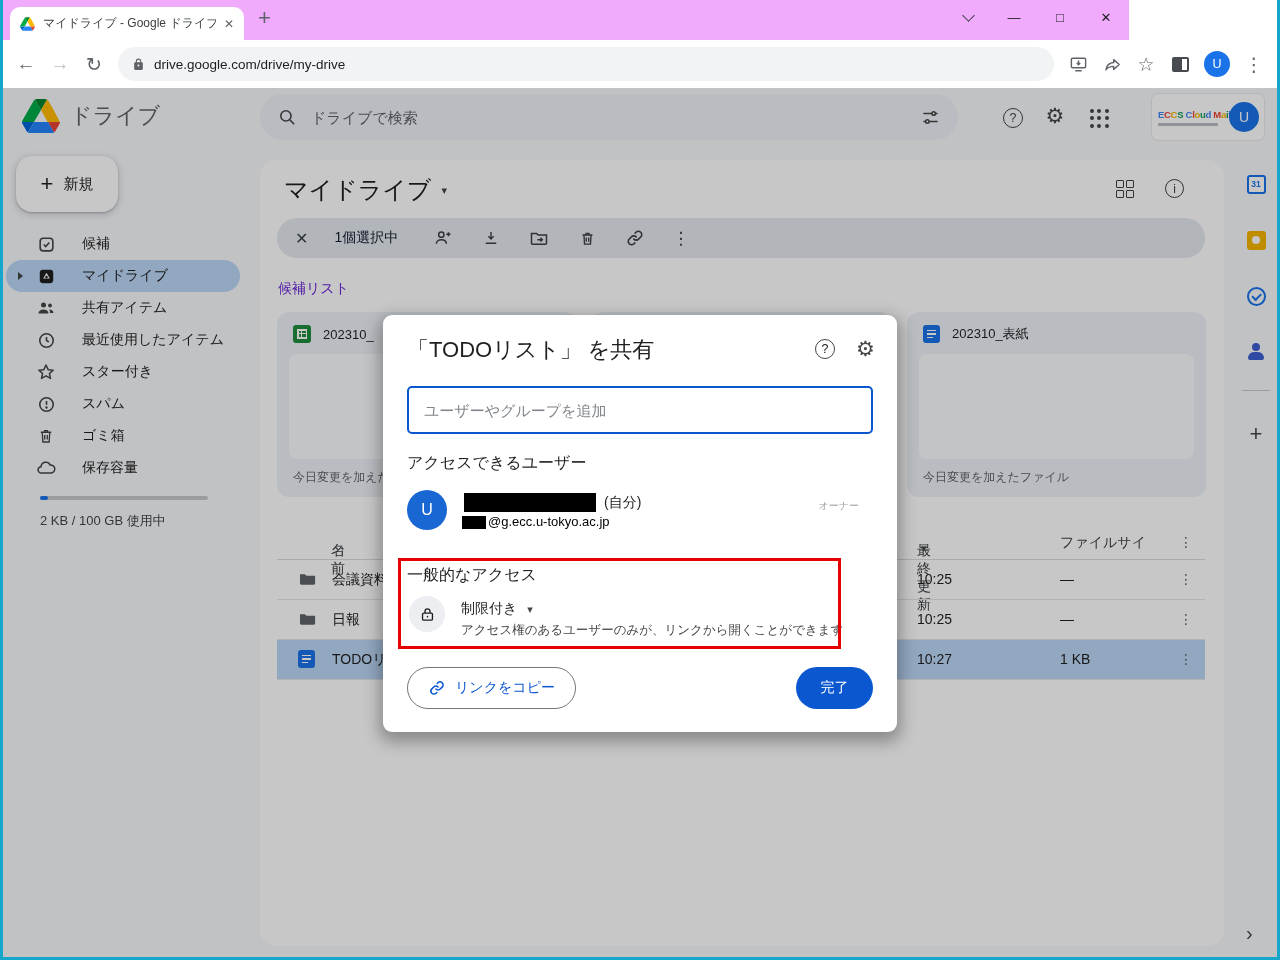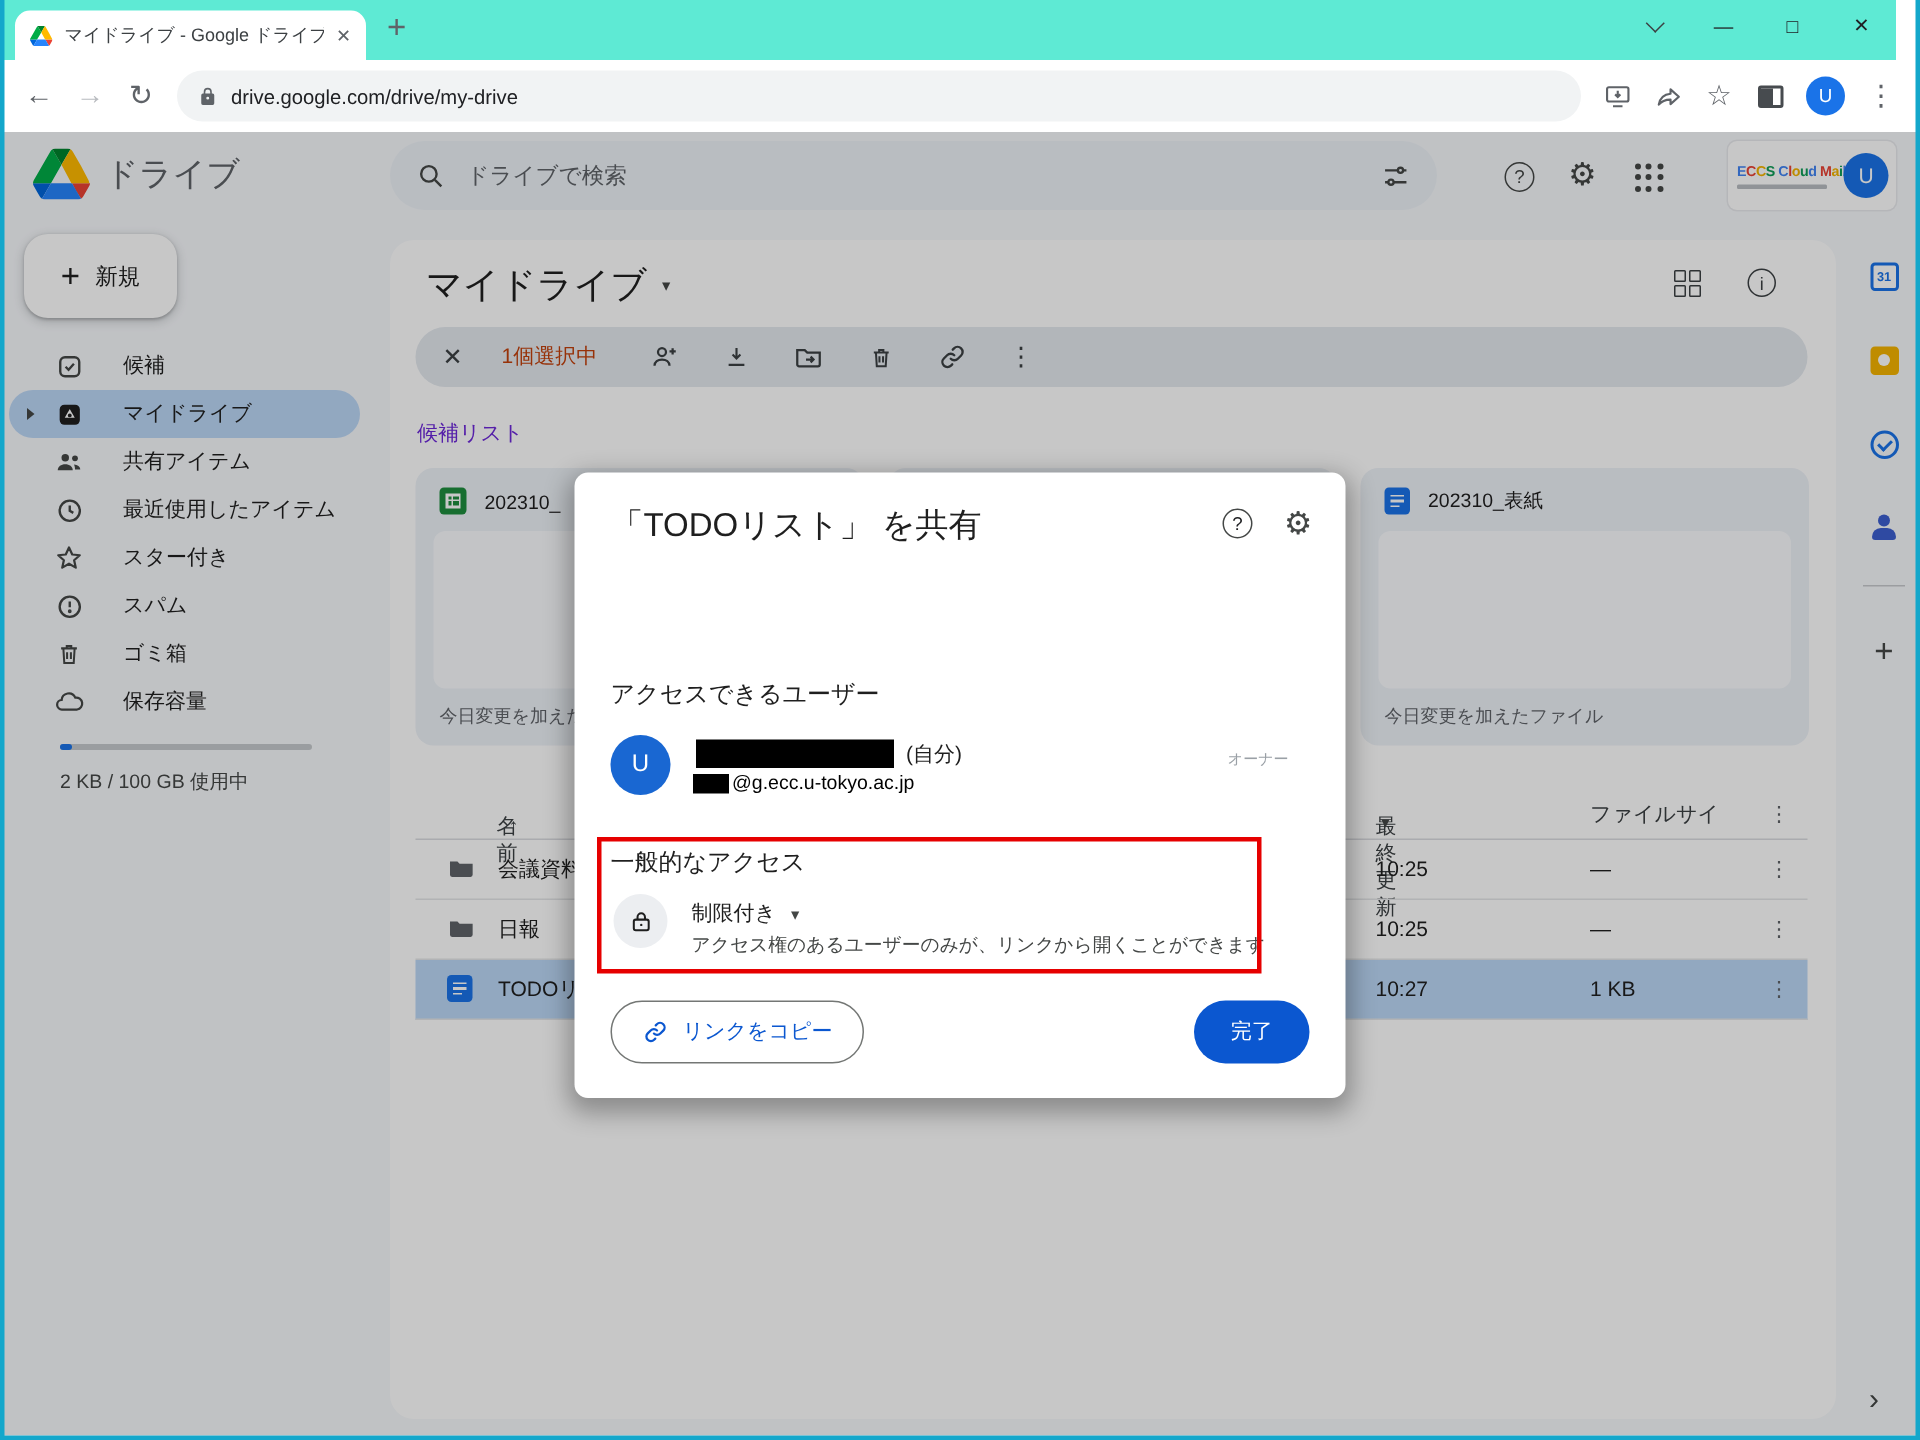--- a/index.html
+++ b/index.html
@@ -1,21 +1,21 @@
 <!DOCTYPE html>
 <html><head>
 <meta charset="utf-8">
 <style>
   * { margin:0; padding:0; box-sizing:border-box; }
   html,body { width:1280px; height:960px; overflow:hidden; }
   body { font-family:"Liberation Sans","DejaVu Sans",sans-serif; background:#fff; position:relative; color:#202124; }
   svg { display:block; }
 
   
-  .tabstrip { position:absolute; left:0; top:0; width:1264px; height:40px; background:#5eead4; }
+  .tabstrip { position:absolute; left:0; top:0; width:1129px; height:40px; background:#f0abfc; }
   .tab { position:absolute; left:10px; top:7px; width:234px; height:33px; background:#fff; border-radius:10px 10px 0 0; display:flex; align-items:center; padding:0 10px; gap:8px; }
   .tab-title { font-size:12px; color:#3c4043; flex:1; white-space:nowrap; overflow:hidden; }
   .tab-close { font-size:12px; color:#5f6368; cursor:default; }
   .newtab { position:absolute; left:258px; top:5px; font-size:22px; color:#5f6368; }
   .win-controls { position:absolute; right:0; top:0; height:34px; display:flex; }
   .win-btn { width:46px; height:34px; display:flex; align-items:center; justify-content:center; color:#202124; font-size:13px; }
   .chev-down { width:9px; height:9px; border-right:1.6px solid #3c4043; border-bottom:1.6px solid #3c4043; transform:rotate(45deg); margin-top:-4px; }
 
   .navbar { position:absolute; left:0; top:40px; width:1280px; height:48px; background:#ffffff; display:flex; align-items:center; padding:0 10px; gap:2px; }
   .nav-ic { width:32px; height:32px; display:flex; align-items:center; justify-content:center; font-size:19px; color:#5f6368; }
@@ -61,21 +61,21 @@
   
   .content { position:absolute; left:260px; top:72px; width:964px; height:786px; background:#fff; border-radius:16px; }
   .c-title { position:absolute; left:24px; top:14px; font-size:24px; color:#1f1f1f; display:flex; align-items:center; gap:10px; }
   .caret { font-size:11px; color:#444746; }
   .c-hdr-ic { position:absolute; top:20px; color:#3c4043; }
   .gridview { display:grid; grid-template-columns:8px 8px; grid-template-rows:8px 8px; gap:2px; }
   .gridview i { border:1.6px solid #3c4043; border-radius:1px; }
   .info-circ { width:19px; height:19px; border:1.7px solid #3c4043; border-radius:50%; font-size:12px; font-style:normal; display:flex; align-items:center; justify-content:center; }
   .sel-toolbar { position:absolute; left:17px; top:58px; width:928px; height:40px; background:#e4e9ef; border-radius:20px; display:flex; align-items:center; padding:0 18px; gap:26px; color:#3c4043; }
   .sel-close { font-size:16px; }
-  .sel-count { font-size:14px; color:#c2410c; margin-right:8px;text-align:right; }
+  .sel-count { font-size:14px; color:#0f172a; margin-right:8px;text-align:right; }
   .tb-ic { width:22px; display:flex; justify-content:center; color:#3c4043; }
   .more-v { font-size:17px; color:#3c4043; }
   .sugg-label { position:absolute; left:18px; top:120px; font-size:14px; color:#6d28d9; }
   .cards { position:absolute; left:17px; top:152px; display:flex; gap:16px; }
   .fcard { width:299px; height:185px; background:#eef2f8; border-radius:12px; position:relative; }
   .fcard-head { display:flex; align-items:center; gap:12px; padding:13px 16px 9px; }
   .fcard-name { font-size:13px; color:#1f1f1f; }
   .fcard-prev { position:absolute; left:12px; right:12px; top:42px; bottom:38px; background:#fafcfe; border-radius:8px; }
   .fcard-cap { position:absolute; left:16px; bottom:11px; font-size:12px; color:#5f6368; }
   .sheet-ic { width:18px; height:18px; background:#1e8e3e; border-radius:3px; display:flex; align-items:center; justify-content:center; }
@@ -499,20 +499,21 @@
   <div class="scrim"></div>
 </div>
 
 <div class="dialog">
   <div class="dlg-title">「TODOリスト」 を共有</div>
   <div class="dlg-help">
       <span class="q-circle">?</span>
     </div>
   <div class="dlg-gear"><span class="gear-glyph">⚙</span></div>
 
+  <input class="dlg-input" placeholder="ユーザーやグループを追加" style="">
 
   <div class="dlg-sec" style="top:138px;">アクセスできるユーザー</div>
 
   <div class="owner-row">
     <div class="avatar-lg">U</div>
     <div class="redact-name"></div>
     <span class="self-label">(自分)</span>
     <div class="redact-mail"></div>
     <span class="mail-suffix">@g.ecc.u-tokyo.ac.jp</span>
     <span class="owner-role">オーナー</span>

